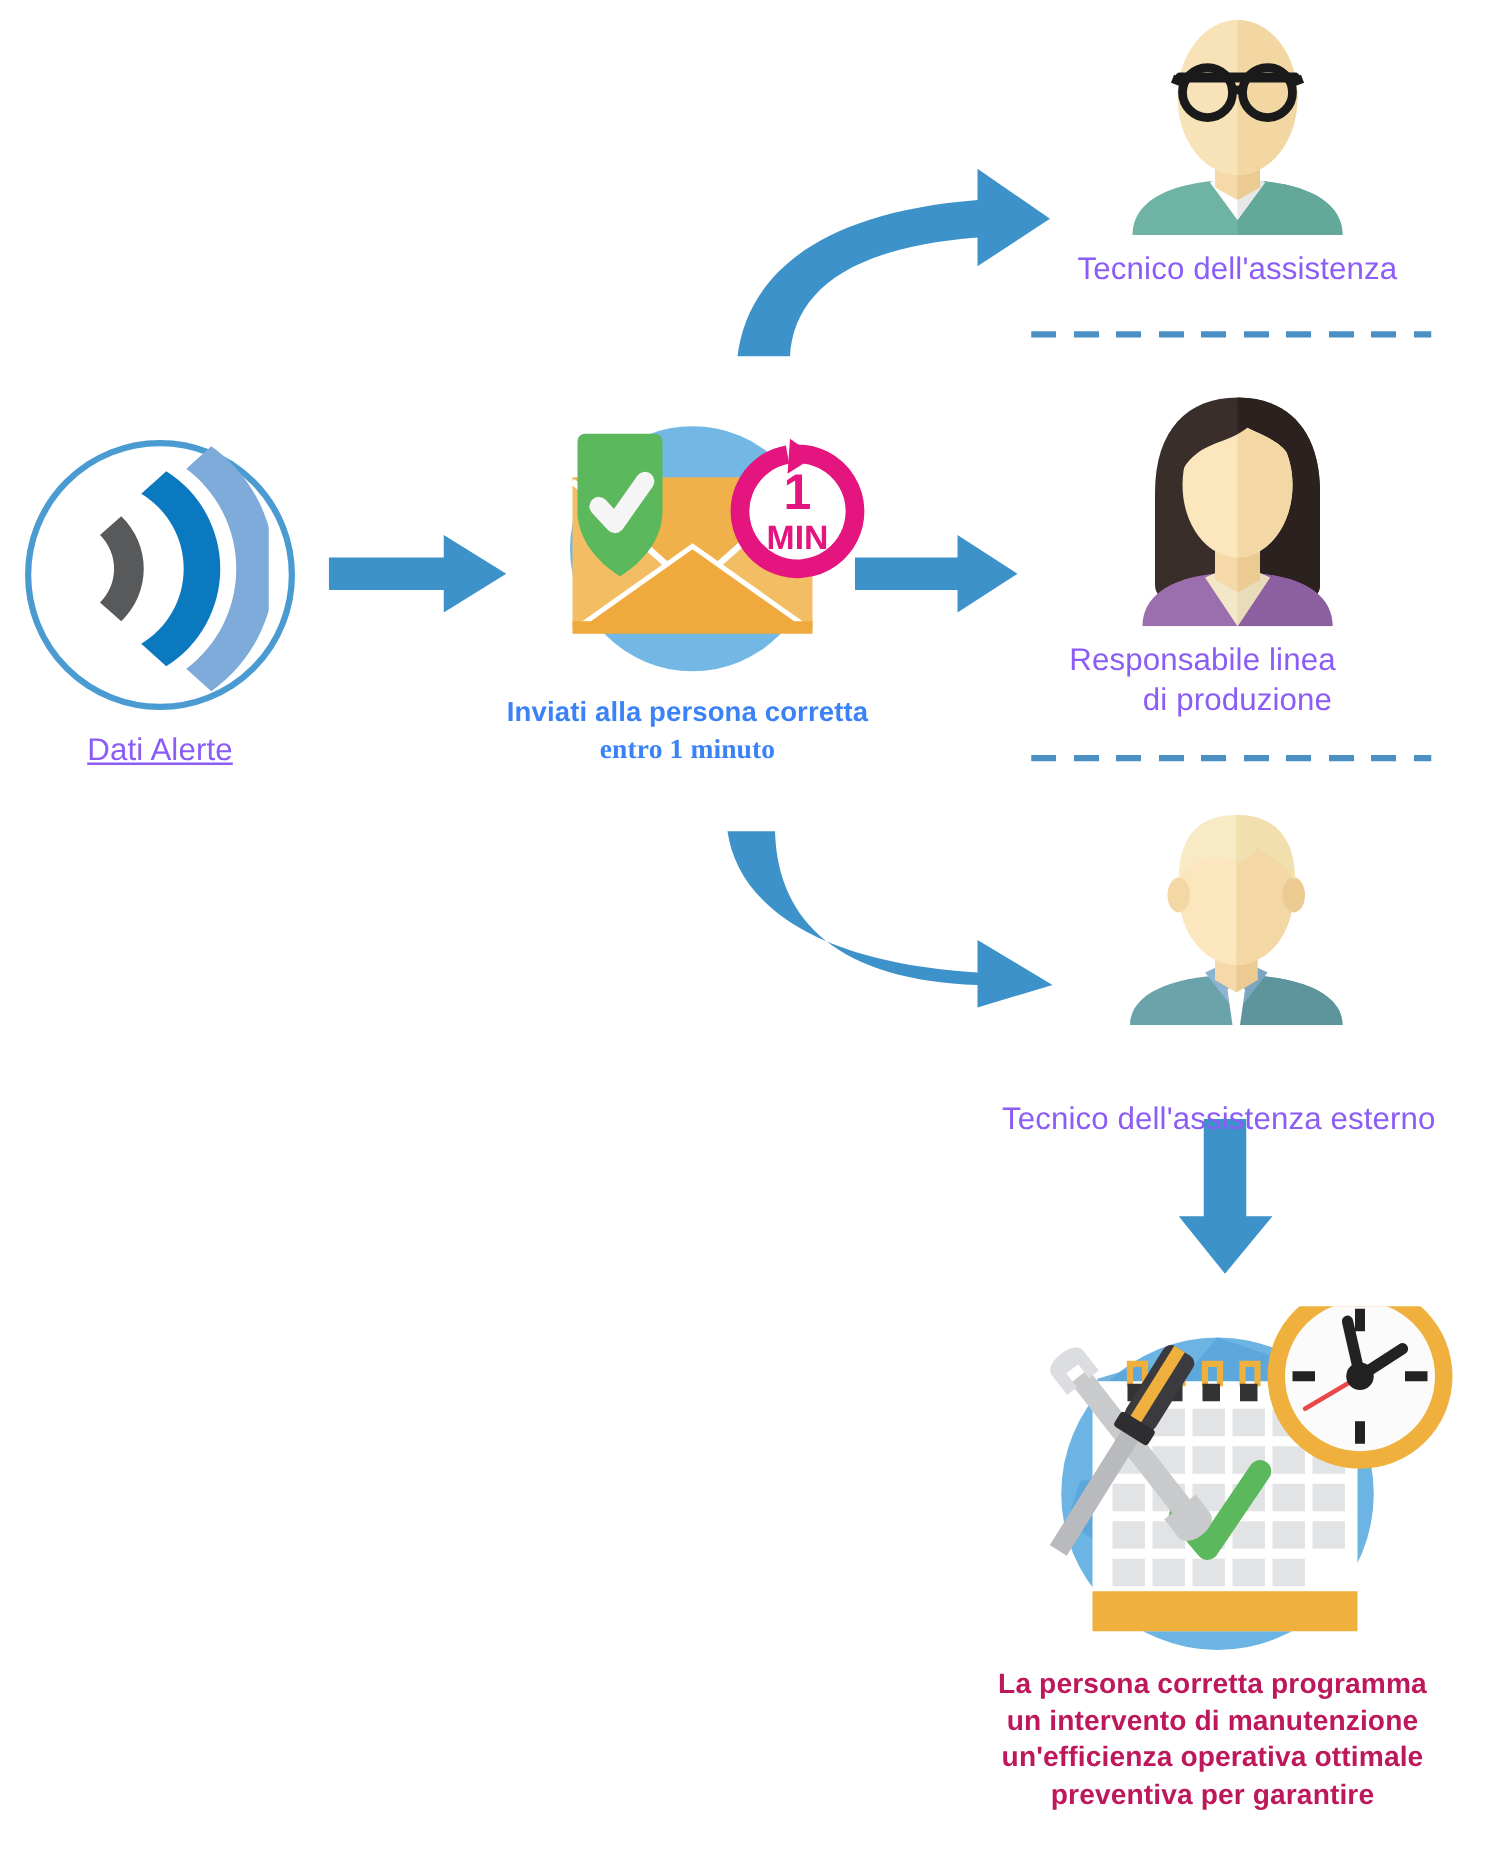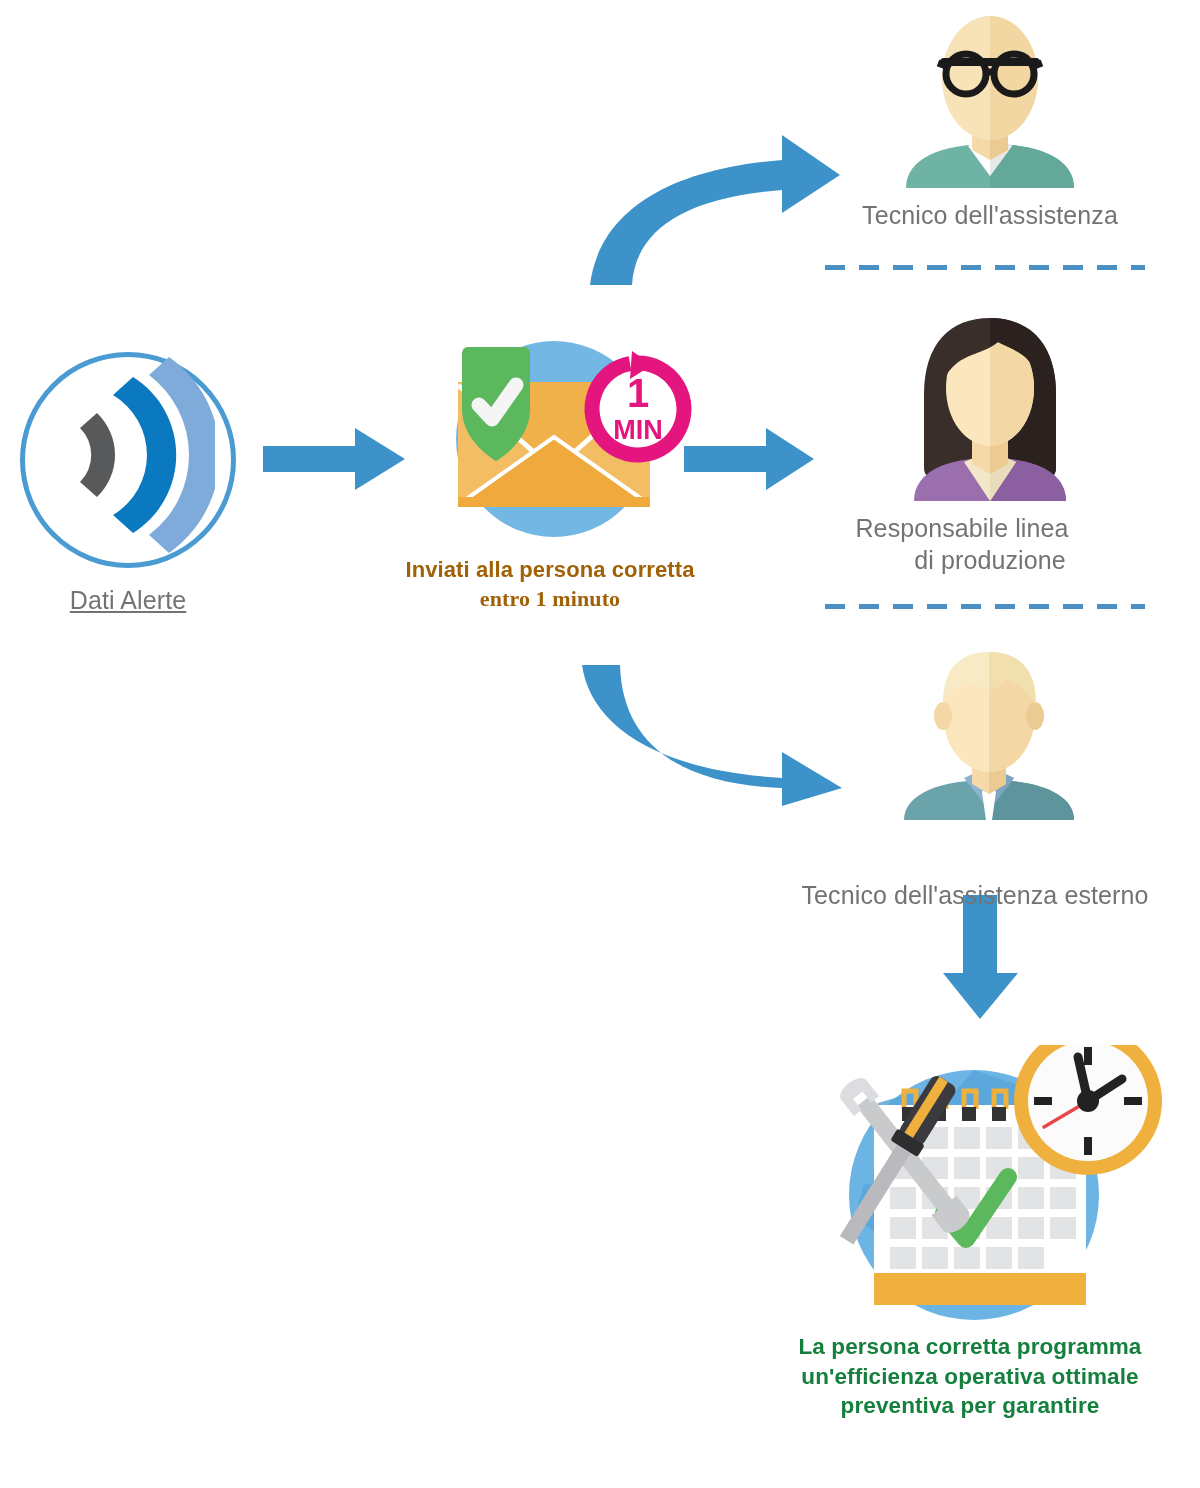--- a/index.html
+++ b/index.html
@@ -13,37 +13,37 @@
     position: relative;
     width: 1200px;
     height: 1488px;
     overflow: hidden;
     background: #ffffff;
   }
   .abs { position: absolute; }
 
   
   .label-light {
-    color: #737373;
+    color: #8b5cf6;
     font-size: 25px;
     font-weight: 400;
     line-height: 1.25;
     text-align: center;
     letter-spacing: 0.1px;
   }
   .label-bold {
-    color: #a16207;
+    color: #3b82f6;
     font-size: 22px;
     font-weight: bold;
     line-height: 1.3;
     text-align: center;
     letter-spacing: 0.1px;
   }
   .label-bold-lg {
-    color: #15803d;
+    color: #be185d;
     font-size: 22.5px;
     font-weight: bold;
     line-height: 1.32;
     text-align: center;
     letter-spacing: 0.1px;
   }
 
   
   .dash-sep {
     height: 5px;
@@ -305,17 +305,18 @@
       </g>
       <path d="M0,0 L-10,-44" stroke="#222222" stroke-width="9" stroke-linecap="round"></path>
       <path d="M0,0 L34,-22" stroke="#222222" stroke-width="9" stroke-linecap="round"></path>
       <path d="M0,0 L-44,26" stroke="#e8484a" stroke-width="3.5" stroke-linecap="round"></path>
       <circle cx="0" cy="0" r="11" fill="#222222"></circle>
     </g>
   </svg>
 
   <div class="abs" style="left:740px; top:1332px; width:460px;">
     <div class="label-bold-lg">La persona corretta programma</div>
+    <div class="label-bold-lg">un intervento di manutenzione</div>
     <div class="label-bold-lg">un'efficienza operativa ottimale</div>
     <div class="label-bold-lg">preventiva per garantire</div>
   </div>
 
 </div>
 
 </body></html>

